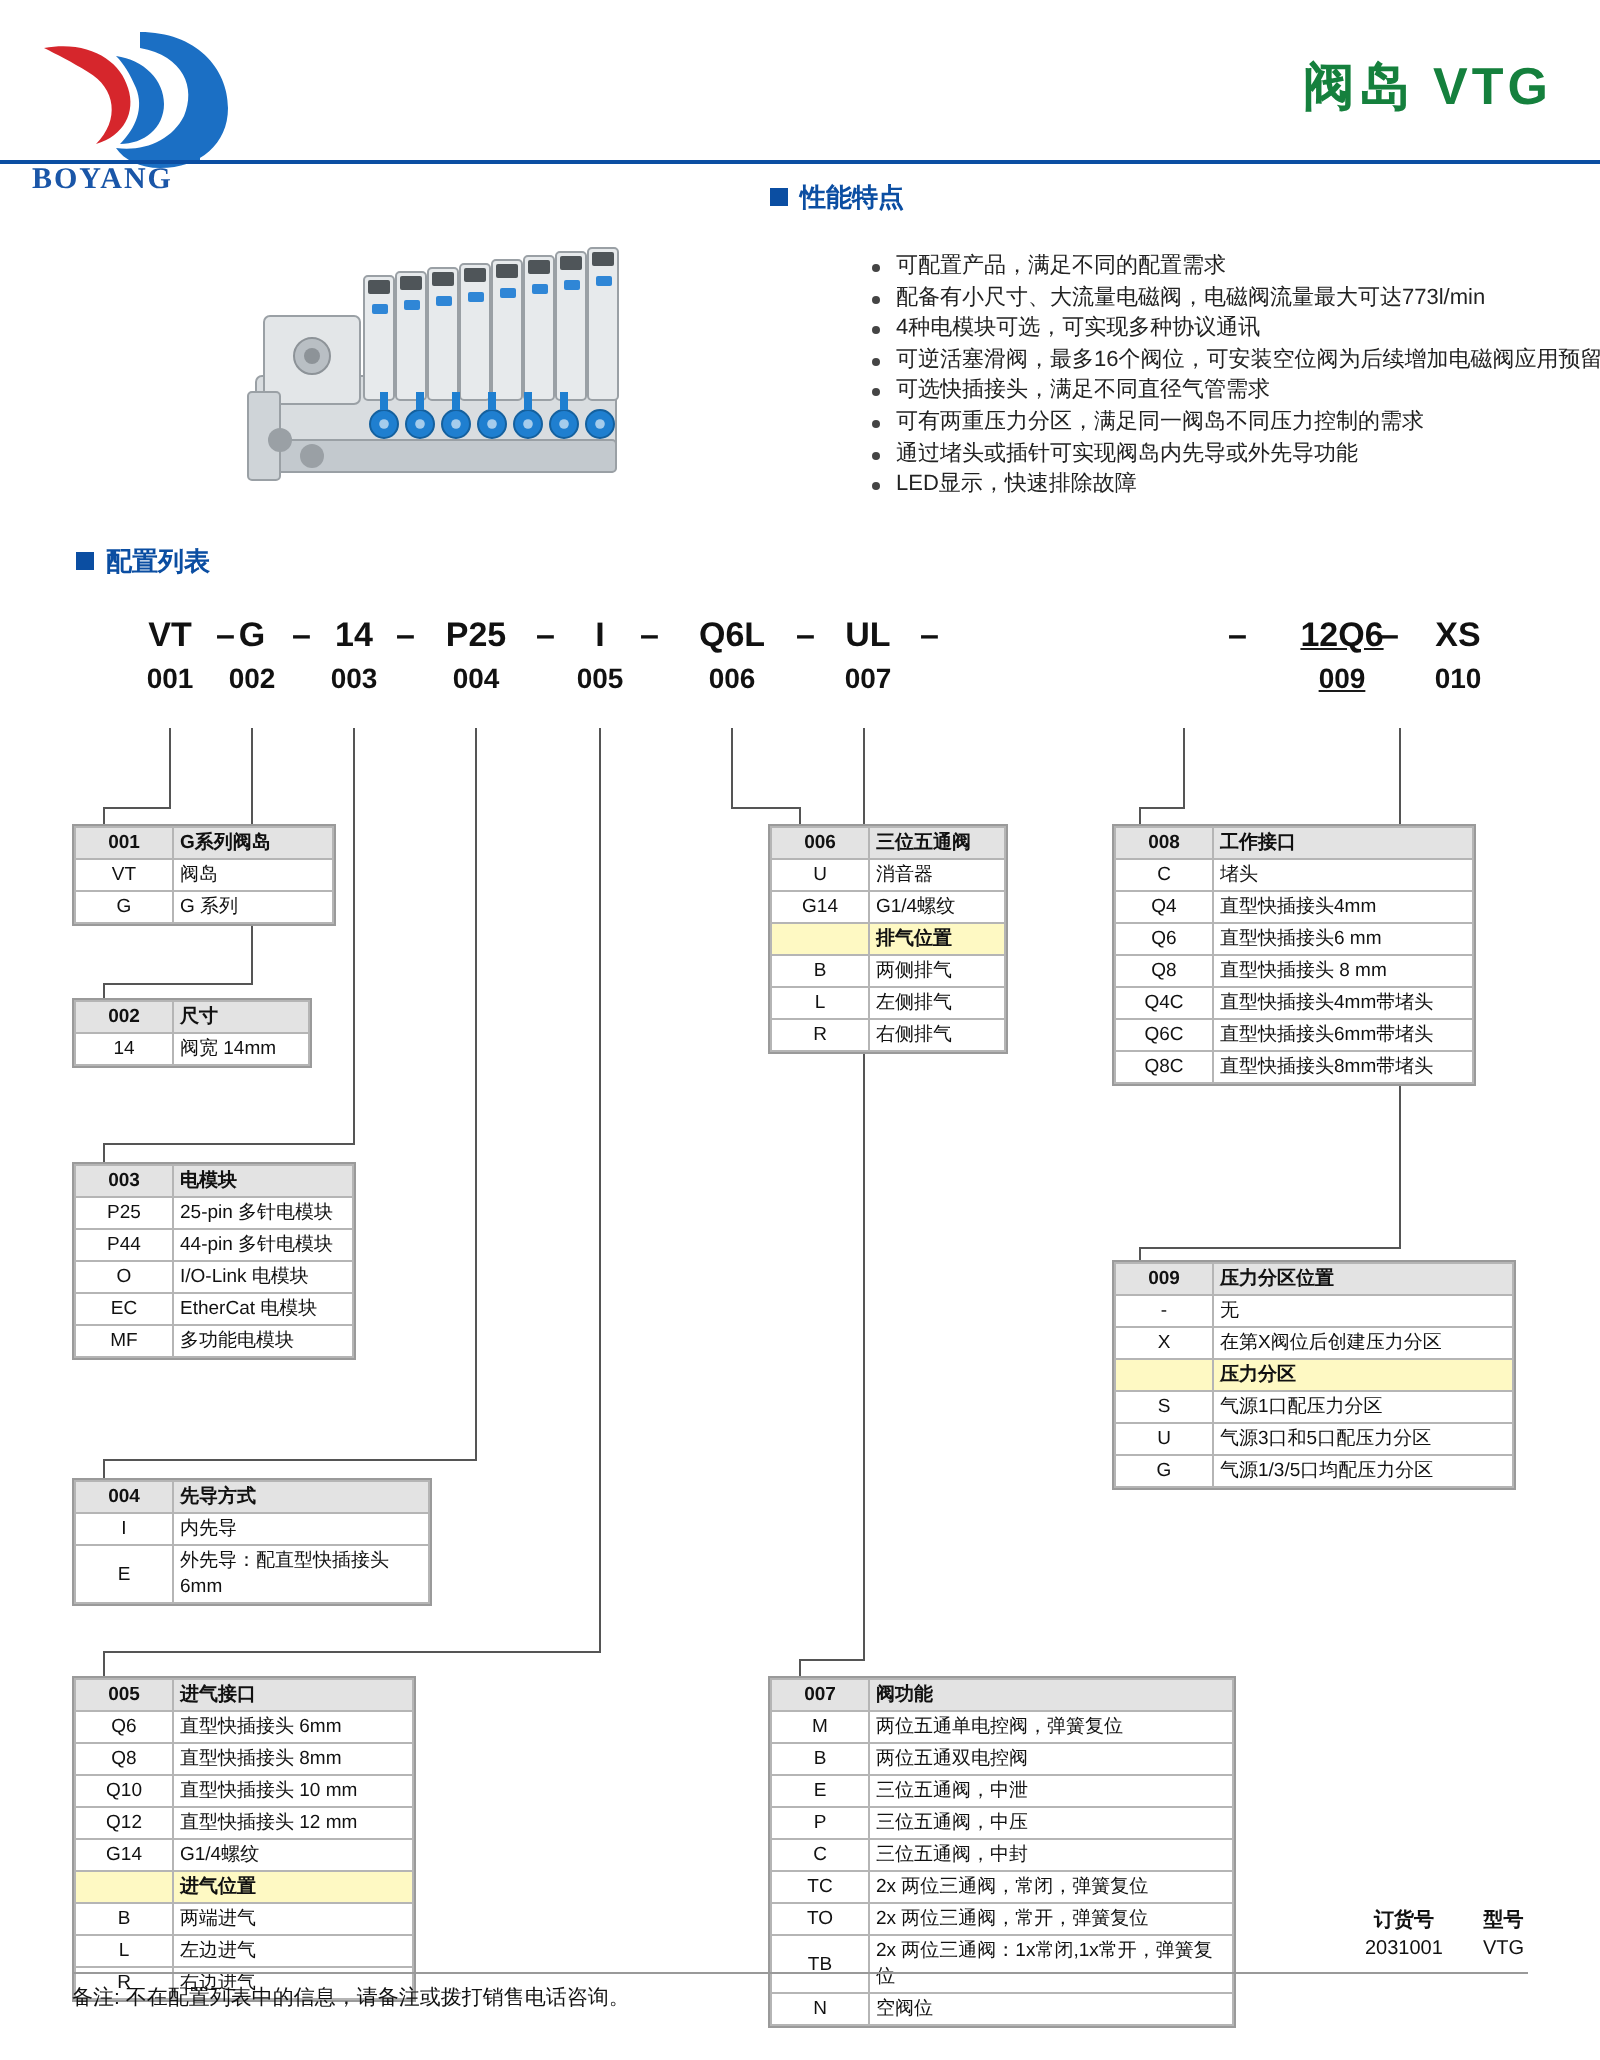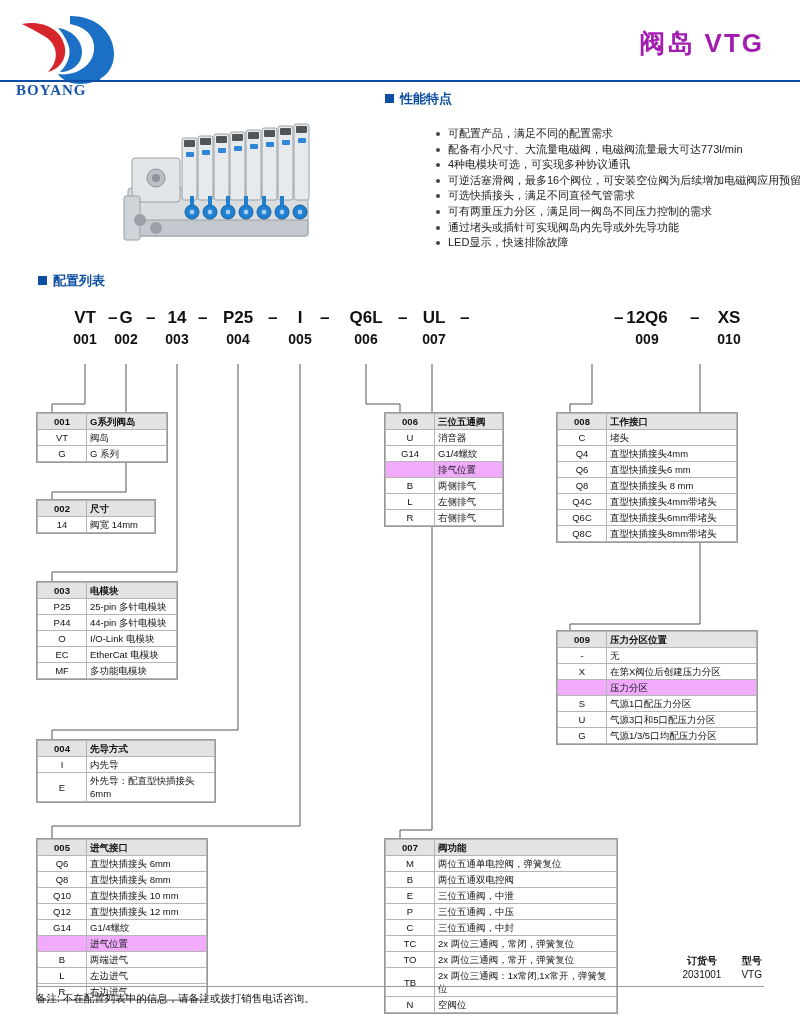--- a/index.html
+++ b/index.html
@@ -18,22 +18,22 @@
   .logo{
     position:absolute;left:14px;top:10px;width:120px;height:110px;
   }
   .logo svg{display:block;}
   .logo-text{
     position:absolute;left:16px;top:82px;
     font-size:15px;font-weight:bold;letter-spacing:1px;color:#1a56a8;
     font-family:"Liberation Serif","DejaVu Serif",serif;
   }
   .title{
-    position:absolute;right:36px;top:26px;
-    font-size:26px;font-weight:bold;color:#a21caf;
+    position:absolute;right:24px;top:26px;
+    font-size:26px;font-weight:bold;color:#15803d;
     letter-spacing:2px;
   }
   .hrule{
     position:absolute;left:0;top:80px;width:800px;height:2px;background:#0b4ea2;
   }
   
   .feat-title{
     position:absolute;left:385px;top:90px;font-size:13px;font-weight:bold;color:#0b4ea2;
   }
   .feat-title .sq{
@@ -67,21 +67,21 @@
   .code-num{font-size:14px;font-weight:bold;color:#111;margin-top:3px;}
   .dash{position:absolute;font-size:17px;font-weight:bold;color:#111;top:0;}
   
   .lines{position:absolute;left:0;top:0;width:800px;height:1030px;pointer-events:none;}
   
   .blk{position:absolute;border:1px solid #9a9a9a;background:#fff;}
   .blk table{border-collapse:collapse;width:100%;font-size:9.5px;}
   .blk td{border:1px solid #b5b5b5;padding:1px 3px;line-height:13px;color:#111;}
   .blk .hdr td{background:#e3e3e3;font-weight:bold;}
   .blk .keycol{width:42px;text-align:center;}
-  .blk .sub td{background:#f0abfc;font-weight:normal;}
+  .blk .sub td{background:#fef9c3;font-weight:bold;}
   
   .footer-note{
     position:absolute;left:36px;top:992px;font-size:10.5px;color:#111;
   }
   .footer-rule{position:absolute;left:36px;top:986px;width:728px;height:1px;background:#999;}
   .order{
     position:absolute;right:28px;top:954px;font-size:10px;text-align:center;color:#111;
   }
   .order table{border-collapse:collapse;font-size:10px;}
   .order td{padding:0 10px;text-align:center;line-height:14px;}
@@ -229,21 +229,21 @@
     <div class="code-main">Q6L</div>
     <div class="code-num">006</div>
   </div>
   <div class="dash" style="left:398px;">–</div>
   <div class="code-item" style="left:410px;width:48px;">
     <div class="code-main">UL</div>
     <div class="code-num">007</div>
   </div>
   <div class="dash" style="left:460px;">–</div>
   <div class="dash" style="left:614px;">–</div>
-  <div class="code-item" style="left:616px;width:62px;">
+  <div class="code-item" style="left:640px;width:62px;text-decoration:underline;">
     <div class="code-main">12Q6</div>
     <div class="code-num">009</div>
   </div>
   <div class="dash" style="left:690px;">–</div>
   <div class="code-item" style="left:704px;width:50px;">
     <div class="code-main">XS</div>
     <div class="code-num">010</div>
   </div>
 </div>
 

